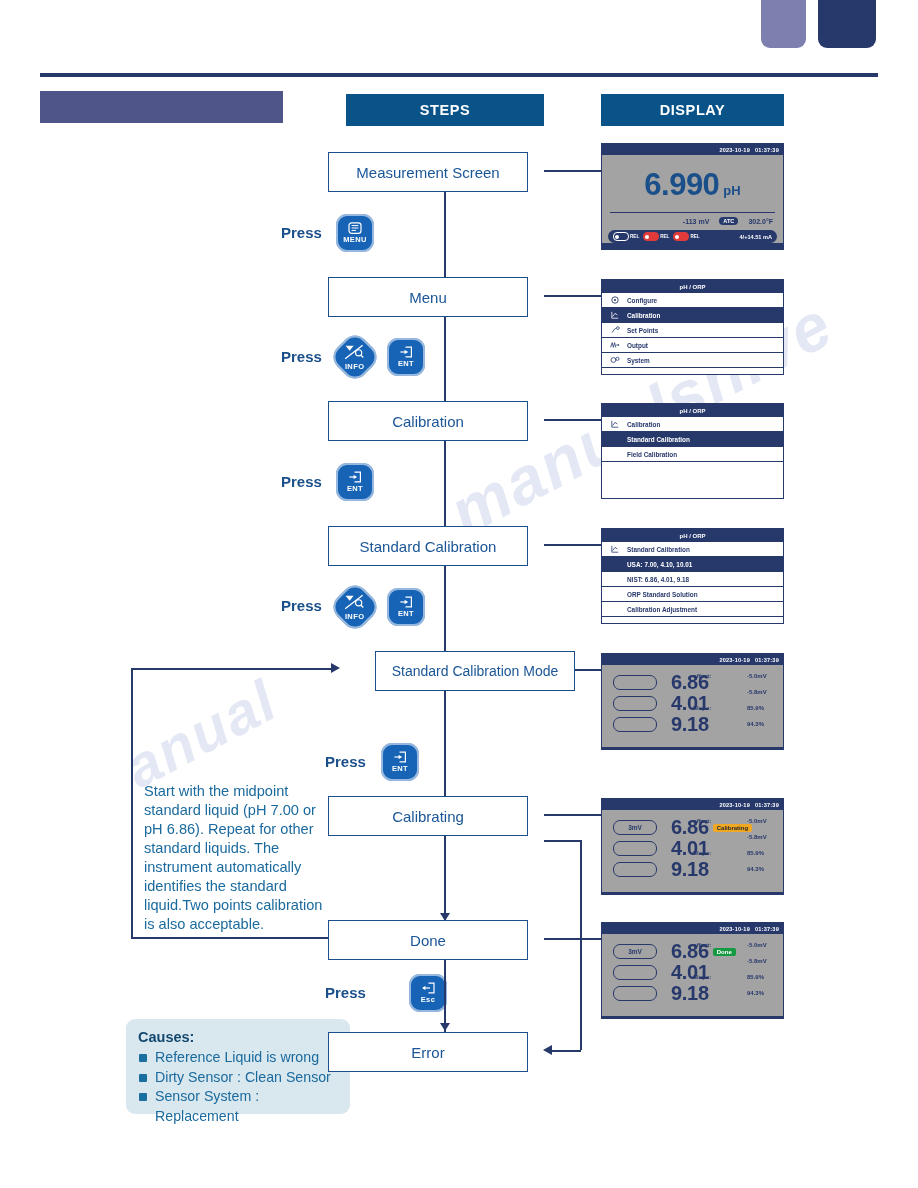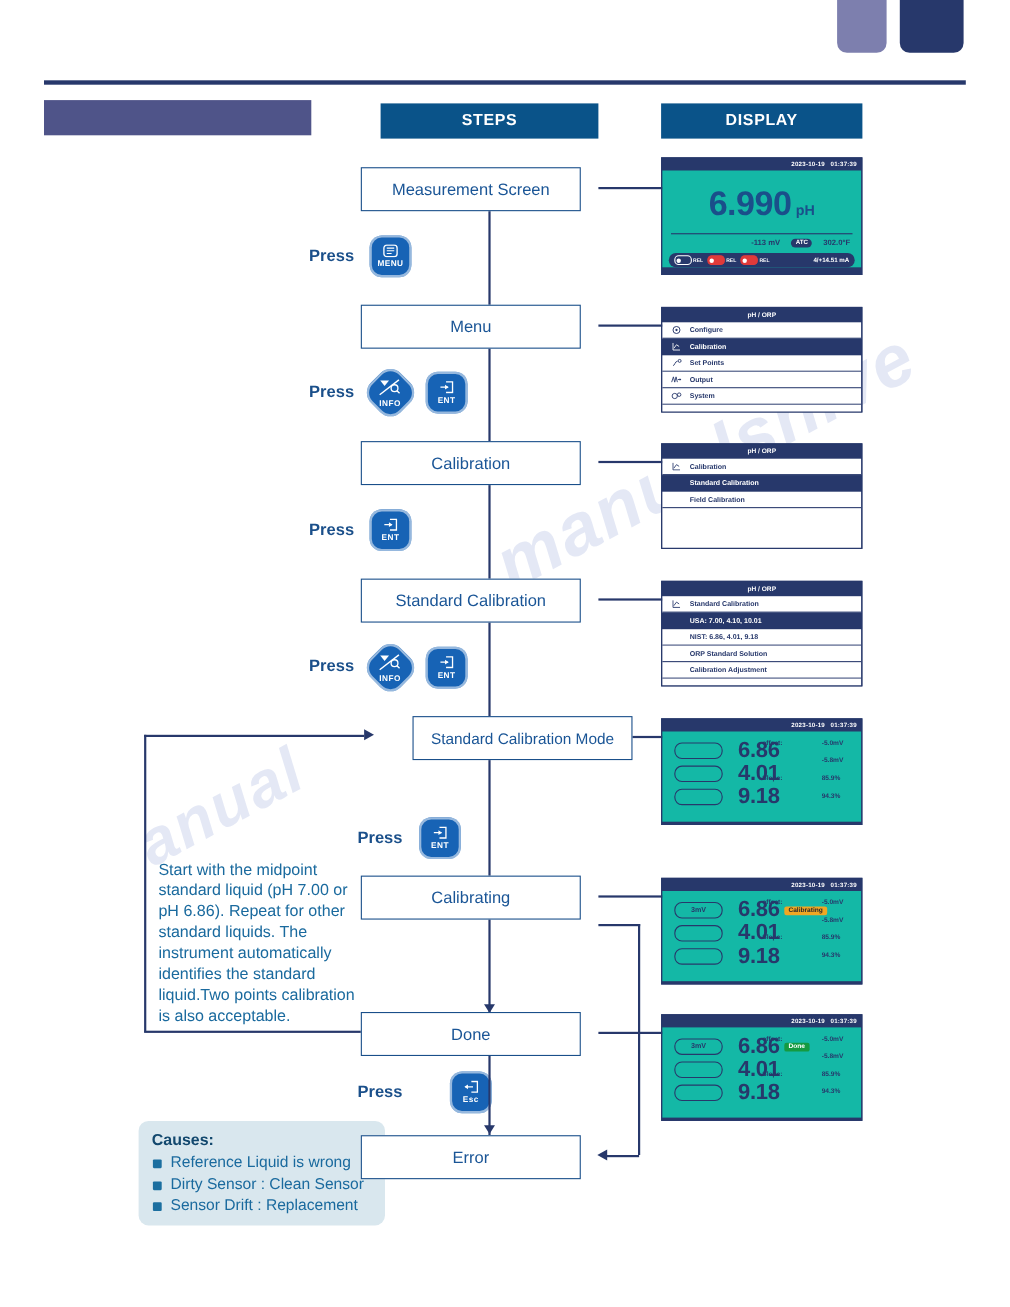--- a/index.html
+++ b/index.html
@@ -65,21 +65,21 @@
                      background:#1b6fa0;border-radius:1px;}
 
   
   .scr{position:absolute;left:601px;width:183px;background:#27386b;
        border:1px solid #27386b;box-sizing:border-box;overflow:hidden;}
   .scr .tbar{height:11px;background:#27386b;color:#ffffff;font-size:5.6px;
              display:flex;align-items:center;justify-content:flex-end;padding-right:4px;
              letter-spacing:.2px;font-weight:bold;gap:5px;}
   .scr .bbar{height:11px;background:#27386b;color:#ffffff;font-size:6px;
              display:flex;align-items:center;justify-content:center;font-weight:bold;letter-spacing:.3px;}
-  .scr .body{background:#14b8a6;}
+  .scr .body{background:#a3a3a3;}
 
   
   .meas{padding:0;}
   .meas .big{display:flex;align-items:baseline;justify-content:center;padding-top:12px;
              color:#1a4f8a;}
   .meas .big .v{font-size:31px;font-weight:bold;letter-spacing:-.5px;}
   .meas .big .u{font-size:13px;font-weight:bold;margin-left:4px;}
   .meas .sep{height:1px;background:#27386b;margin:9px 8px 0 8px;}
   .meas .row2{display:flex;align-items:center;justify-content:flex-end;gap:10px;
               padding:4px 10px 0 0;color:#27386b;font-size:7px;font-weight:bold;}
@@ -271,21 +271,21 @@
   </div>
 
 
   <div class="note" style="left:144px;top:782px;width:192px;">Start with the midpoint standard liquid (pH 7.00 or pH 6.86). Repeat for other standard liquids. The instrument automatically identifies the standard liquid.Two points calibration is also acceptable.</div>
 
   <div class="causes">
     <div class="ttl">Causes:</div>
     <ul>
       <li>Reference Liquid is wrong</li>
       <li>Dirty Sensor : Clean Sensor</li>
-      <li>Sensor Drift : Replacement</li>
+      <li>Sensor System : Replacement</li>
     </ul>
   </div>
 
   <div class="scr meas" style="top:143px;height:107px;">
     <div class="tbar">
       <span>2023-10-19</span>
       <span>01:37:39</span>
     </div>
     <div class="body">
       <div class="big">

